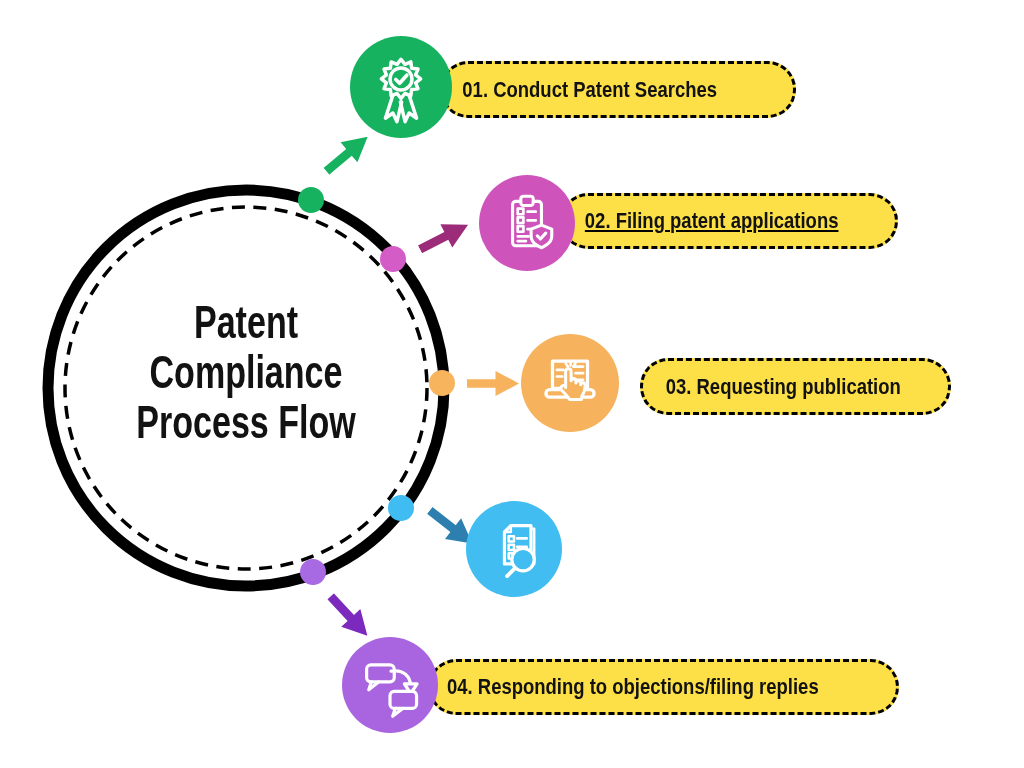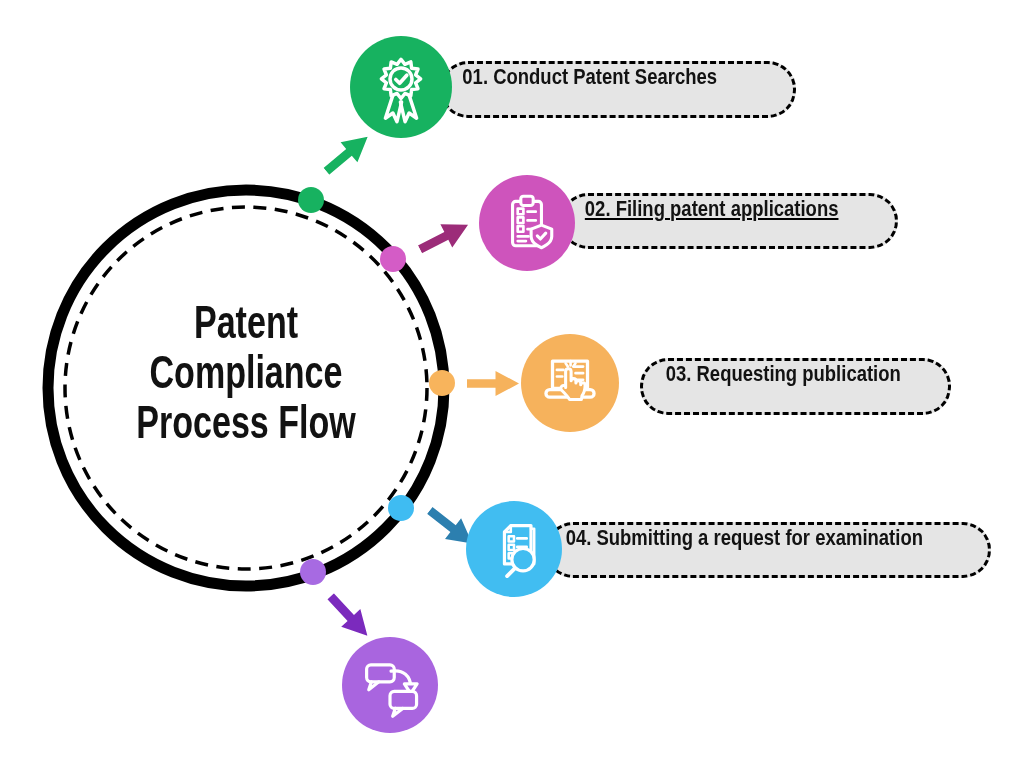--- a/index.html
+++ b/index.html
@@ -30,21 +30,21 @@
   }
   .arrow{position:absolute;z-index:2;}
   .arrow path{fill:var(--arrow);}
   .badge{
     position:absolute;border-radius:50%;background:var(--circle);z-index:4;
     display:flex;align-items:center;justify-content:center;
   }
   .badge svg{stroke:#ffffff;fill:none;stroke-linecap:round;stroke-linejoin:round;}
   .pill{
     position:absolute;border:3px dashed #000;border-radius:28px;z-index:2;
-    background:#e5e5e5;display:flex;
+    background:#fde047;display:flex;align-items:center;
   }
   .label{
     font-weight:bold;color:#121212;font-size:22px;white-space:nowrap;
     transform:scaleX(.84);transform-origin:left center;
   }
 
   
   
   .s1 .dot{left:298px;top:187px;}
   .s1 .arrow{left:320px;top:139px;width:54px;height:30px;transform:rotate(-40deg);}
@@ -158,43 +158,43 @@
         <path fill="var(--circle)" stroke-width="2.8" d="M28 36 L28 21.5 C28 20.1 29.1 19 30.5 19 C31.9 19 33 20.1 33 21.5 L33 30 C33 28.9 34 28 35.2 28 C36.4 28 37.4 28.9 37.4 30 L37.4 32 C37.4 30.9 38.4 30 39.6 30 C40.8 30 41.8 30.9 41.8 32 L41.8 33.6 C41.8 32.6 42.7 31.8 43.8 31.8 C44.9 31.8 45.8 32.7 45.8 33.8 C45.8 38.4 44.8 41.2 43 43.6 L42.4 47 L31.6 47 C30 44.4 27.4 41.6 24.4 38.6 C23.4 37.6 23.4 36 24.4 35 C25.4 34 27 34 28 35 Z"></path>
       </svg>
     </div>
   </div>
 
   <div class="step s4" style="--circle: #41BDF1; --dot: #3FBCF2; --arrow: #2C7FAF;">
     <span class="dot"></span>
     <svg class="arrow" viewBox="0 0 62 32">
       <path d="M0 11 L34 11 L34 1 L62 16 L34 31 L34 21 L0 21 Z"></path>
     </svg>
-    <div class="pill">
-      <span class="label">04. Submitting a request for examination</span>
-    </div>
     <div class="badge">
       <svg width="68" height="68" viewBox="0 0 64 64" stroke-width="3">
         <path d="M48 13 h3 v33" stroke-width="2.4"></path>
         <path d="M29 10 H48 V46 H23 V16 Z"></path>
         <path d="M29 10 V16 H23" stroke-width="2.4"></path>
         <rect x="27" y="20" width="5" height="5" stroke-width="2.4"></rect>
         <rect x="27" y="28" width="5" height="5" stroke-width="2.4"></rect>
         <rect x="27" y="36" width="5" height="5" stroke-width="2.4"></rect>
         <path d="M35 22 H44 M35 30 H44" stroke-width="2.4"></path>
         <circle cx="40.5" cy="42" r="10.5" fill="var(--circle)"></circle>
         <path d="M33 50 L25.5 57.5" stroke-width="3.6"></path>
       </svg>
     </div>
   </div>
 
   <div class="step s5" style="--circle: #A965DF; --dot: #A76AE2; --arrow: #7B2ABD;">
     <span class="dot"></span>
     <svg class="arrow" viewBox="0 0 62 32">
       <path d="M0 11 L34 11 L34 1 L62 16 L34 31 L34 21 L0 21 Z"></path>
     </svg>
+    <div class="pill">
+      <span class="label">04. Responding to objections/filing replies</span>
+    </div>
     <div class="badge">
       <svg width="68" height="68" viewBox="0 0 64 64" stroke-width="3">
         <rect x="10" y="13" width="26" height="16" rx="4"></rect>
         <path d="M14.5 29 L12 36.5 L21.5 29"></path>
         <path d="M33 19 C45 17 51 24 51.5 33" fill="none"></path>
         <path d="M45.5 31 L51.5 40 L57.5 31 Z" fill="var(--circle)"></path>
         <rect x="32" y="38" width="25" height="16" rx="4" fill="var(--circle)"></rect>
         <path d="M37 54 L34.5 61.5 L44 54"></path>
       </svg>
     </div>

